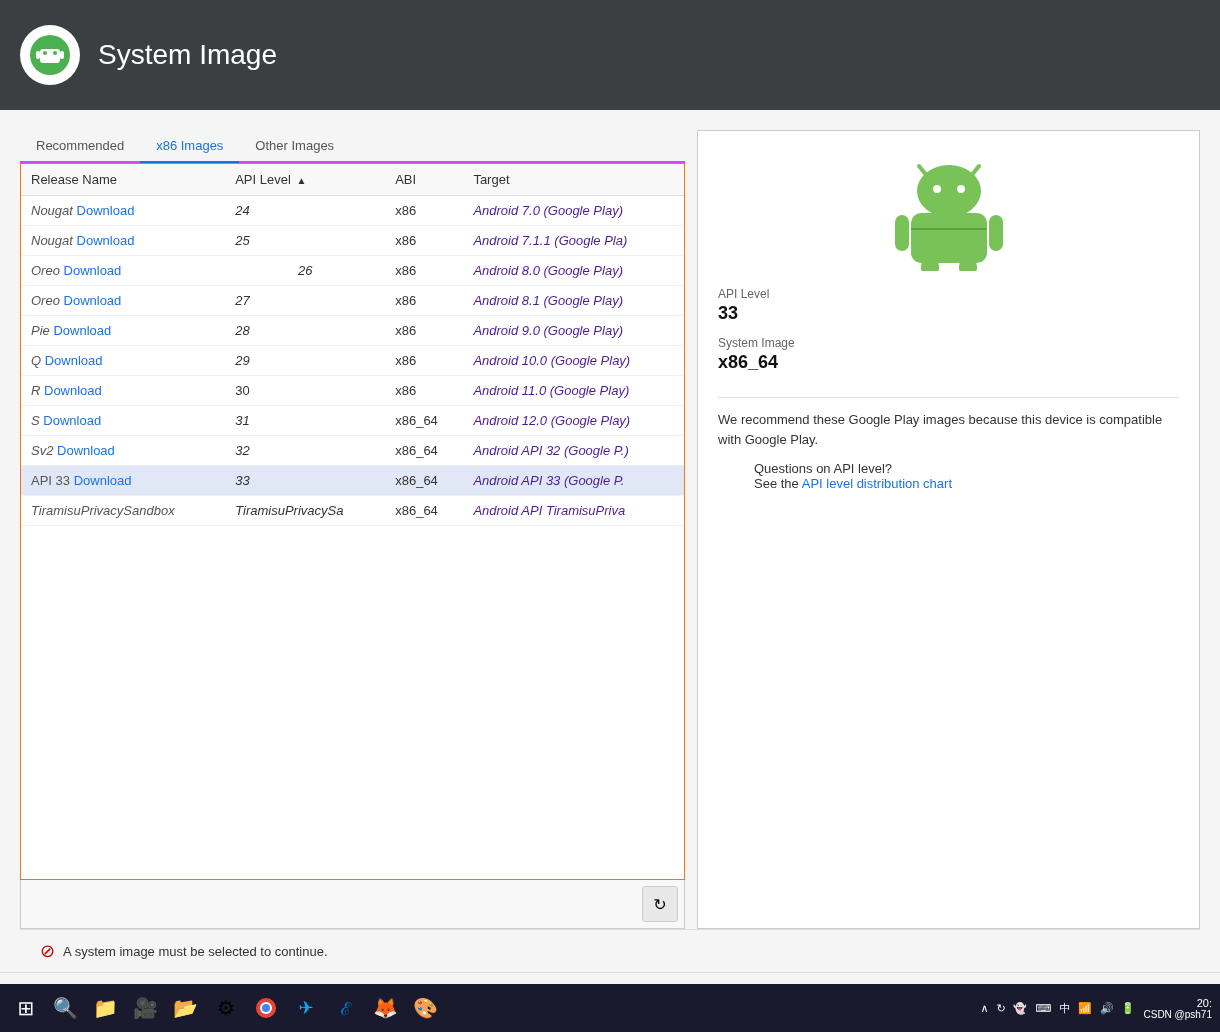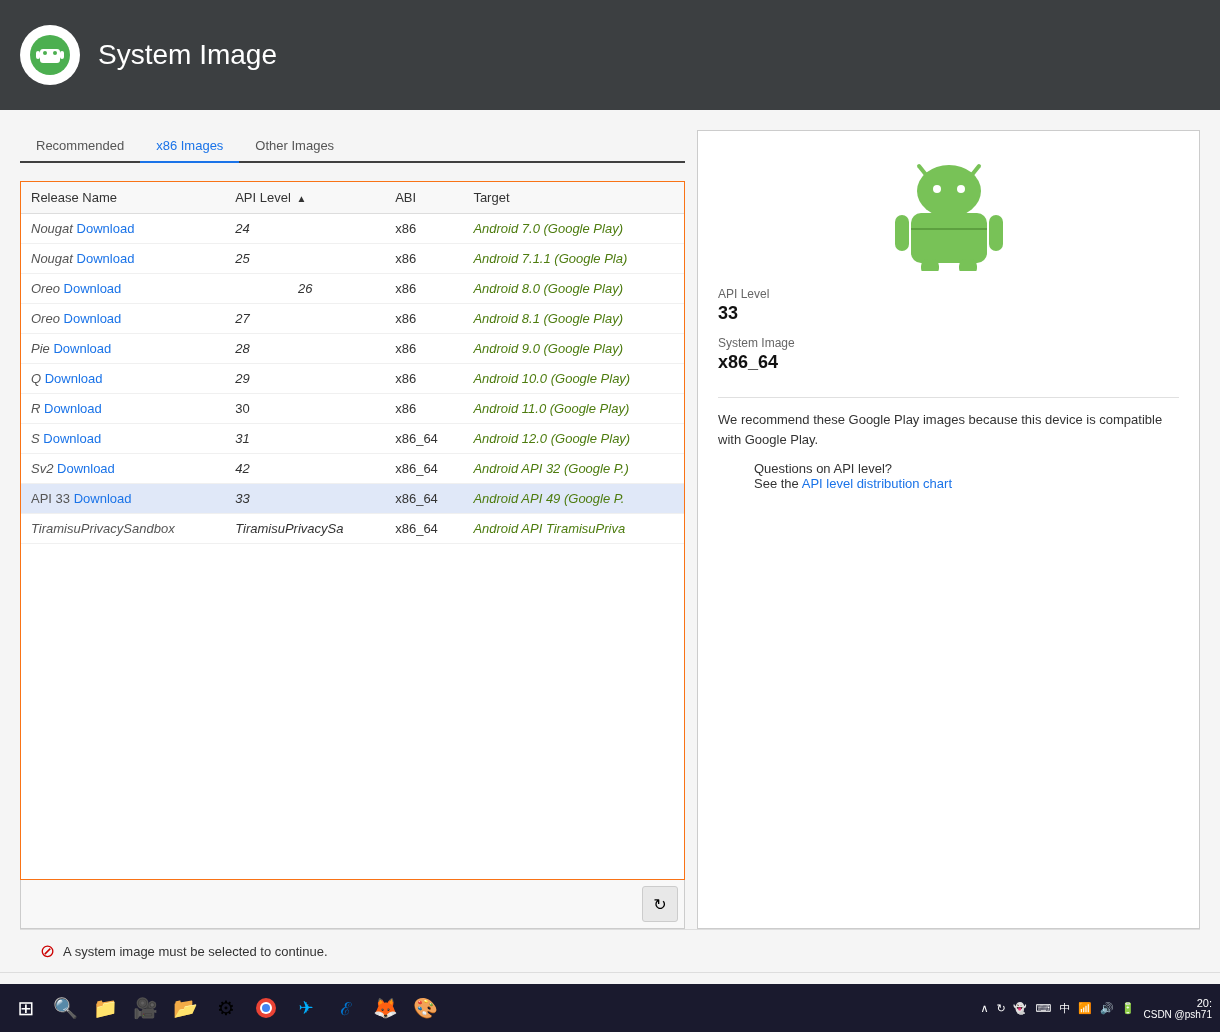--- a/index.html
+++ b/index.html
@@ -64,22 +64,22 @@
     .left-panel {
       flex: 0 0 665px;
       display: flex;
       flex-direction: column;
     }
 
     
     .tabs {
       display: flex;
       gap: 0;
-      border-bottom: 2px solid #404040;
-      margin-bottom: 18px;
+      border-bottom: 2px solid #d946ef;
+      margin-bottom: 0;
     }
     .tab {
       padding: 8px 16px;
       cursor: pointer;
       font-size: 13px;
       color: #555;
       background: none;
       border: none;
       outline: none;
     }
@@ -129,21 +129,21 @@
       font-style: italic;
       color: #555;
     }
     .download-link {
       color: #1a73e8;
       text-decoration: none;
       cursor: pointer;
     }
 
     .target-cell {
-      color: #4d7c0f;
+      color: #4c1d95;
       font-style: italic;
     }
 
     
     .table-footer {
       border: 1px solid #ccc;
       border-top: none;
       background: #f8f8f8;
       padding: 6px;
       display: flex;
@@ -388,29 +388,29 @@
                 <td class="target-cell">Android 11.0 (Google Play)</td>
               </tr>
               <tr>
                 <td><span class="release-name">S </span><a class="download-link" href="#">Download</a></td>
                 <td style="font-style: italic;">31</td>
                 <td>x86_64</td>
                 <td class="target-cell">Android 12.0 (Google Play)</td>
               </tr>
               <tr>
                 <td><span class="release-name">Sv2 </span><a class="download-link" href="#">Download</a></td>
-                <td style="font-style: italic;">42</td>
+                <td style="font-style: italic;">32</td>
                 <td>x86_64</td>
                 <td class="target-cell">Android API 32 (Google P.)</td>
               </tr>
               <tr class="selected">
                 <td><span class="release-name" style="font-style: normal;">API 33 </span><a class="download-link" href="#">Download</a></td>
                 <td style="font-style: italic;">33</td>
                 <td>x86_64</td>
-                <td class="target-cell">Android API 49 (Google P.</td>
+                <td class="target-cell">Android API 33 (Google P.</td>
               </tr>
               <tr>
                 <td><span class="release-name">TiramisuPrivacySandbox</span></td>
                 <td style="font-style: italic;">TiramisuPrivacySa</td>
                 <td>x86_64</td>
                 <td class="target-cell">Android API TiramisuPriva</td>
               </tr>
             </tbody>
         </table>
       </div>

